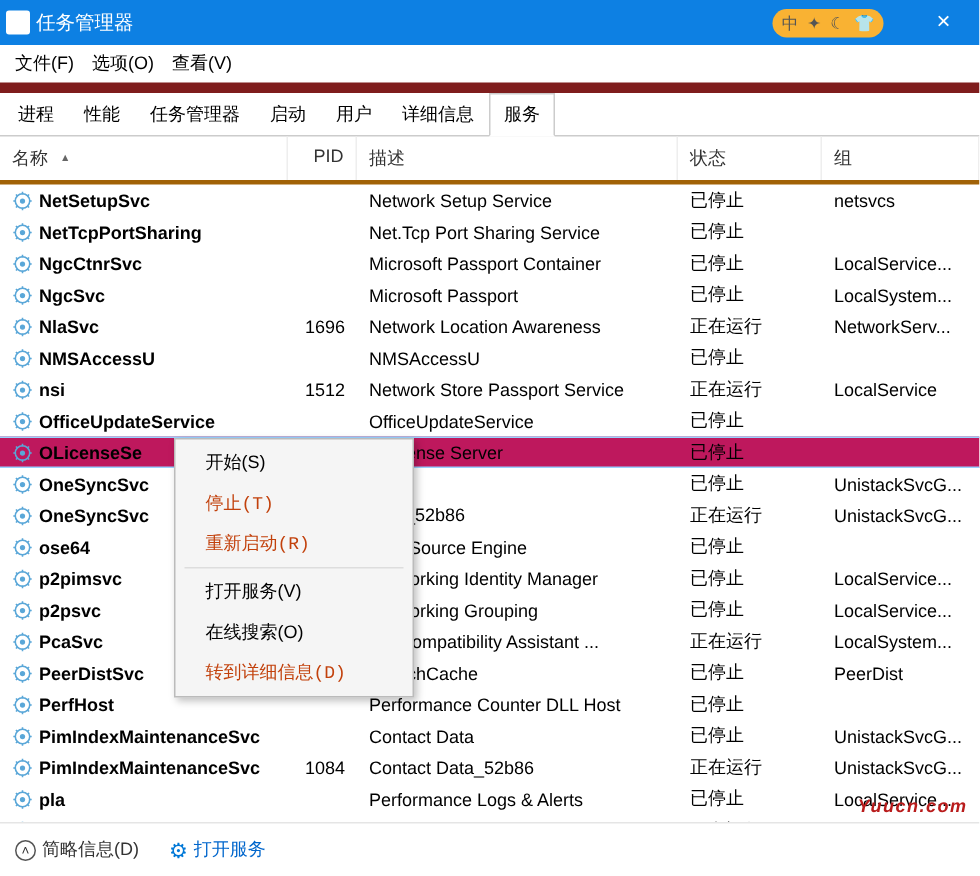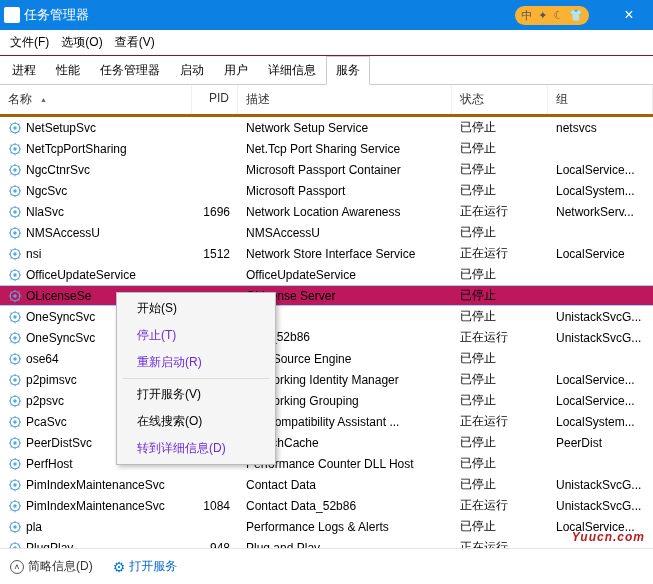--- a/index.html
+++ b/index.html
@@ -3,43 +3,43 @@
 <meta charset="utf-8">
 <style>
   * { box-sizing: border-box; margin: 0; padding: 0; }
   body { font-family: "Microsoft YaHei", "Segoe UI", sans-serif; font-size: 12px; width: 653px; height: 584px; overflow: hidden; position: relative; background: #fff; }
   .titlebar { background: #0d80e3; color: #fff; height: 30px; display: flex; align-items: center; padding: 0 4px; }
   .titlebar .title { font-size: 13px; margin-left: 4px; flex: 1; }
   .titlebar .icon { width: 16px; height: 16px; background: #fff; display: inline-block; border-radius: 2px; }
   .titlebar .ext { background: #f9b233; padding: 2px 6px; border-radius: 10px; display: flex; gap: 6px; align-items: center; margin-right: 20px; }
   .titlebar .ext span { font-size: 11px; color: #555; }
   .titlebar .close { width: 40px; text-align: center; font-size: 16px; cursor: pointer; }
-  .menubar { display: flex; gap: 4px; padding: 2px 6px; background: #fff; border-bottom: 1px solid #7f1d1d; font-size: 12px; }
+  .menubar { display: flex; gap: 4px; padding: 2px 6px; background: #fff; border-bottom: 7px solid #7f1d1d; font-size: 12px; }
   .menubar div { padding: 2px 4px; cursor: default; }
   .tabs { display: flex; border-bottom: 1px solid #ccc; background: #fff; padding-left: 2px; }
   .tabs div { padding: 5px 9px; font-size: 12px; cursor: default; border: 1px solid transparent; border-bottom: none; margin-bottom: -1px; }
   .tabs .active { border-color: #ccc; background: #fff; border-bottom: 1px solid #fff; }
   .headers { display: flex; border-bottom: 3px solid #a16207; font-size: 12px; color: #333; }
   .headers div { padding: 6px 8px; border-right: 1px solid #eee; }
   .col-name { width: 192px; display: flex; align-items: center; gap: 4px; }
   .col-pid { width: 46px; text-align: right; }
   .col-desc { width: 214px; }
   .col-status { width: 96px; }
   .col-group { flex: 1; }
   .rows { }
   .row { display: flex; font-size: 12px; height: 21px; align-items: center; }
   .row > div { padding: 0 8px; white-space: nowrap; overflow: hidden; text-overflow: ellipsis; }
-  .row .col-name { display: flex; align-items: center; gap: 4px; }
+  .row .col-name { display: flex; align-items: center; gap: 4px; font-weight: bold; }
   .svc-icon { width: 14px; height: 14px; display: inline-block; flex-shrink: 0; }
   .svc-icon svg { width: 14px; height: 14px; }
   .row.selected { background: #be185d; border-top: 1px solid #99d1ff; border-bottom: 1px solid #99d1ff; height: 21px; }
   .ctx { position: absolute; background: #f5f5f5; border: 1px solid #bbb; box-shadow: 2px 2px 5px rgba(0,0,0,0.25); width: 160px; font-size: 12px; padding: 2px; }
   .ctx div { padding: 5px 18px; cursor: default; }
   .ctx .sep { height: 1px; background: #ddd; margin: 2px 4px; padding: 0; }
-  .ctx .disabled { color: #6d28d9; }
+  .ctx .disabled { color: #c2410c; font-family: Liberation Mono, monospace; }
   .footer { position: absolute; bottom: 0; left: 0; right: 0; height: 36px; border-top: 1px solid #e5e5e5; display: flex; align-items: center; padding: 0 10px; gap: 20px; background: #fff; }
   .footer a { color: #0066cc; text-decoration: none; display: flex; align-items: center; gap: 4px; }
   .circle-up { width:14px; height:14px; border:1px solid #555; border-radius:50%; display:inline-flex; align-items:center; justify-content:center; font-size:9px; }
   .gear { color: #0078d7; font-size: 14px; }
   .watermark { position: absolute; right: 8px; bottom: 40px; color: #b91c1c; font-size: 12px; font-weight: bold; letter-spacing: 1px; font-style: italic; }
   .sort { font-size: 7px; color: #666; margin-left: 4px; }
 </style>
 </head>
 <body>
 
@@ -170,21 +170,21 @@
     <div class="row">
       <div class="col-name">
         <span class="svc-icon"><svg viewBox="0 0 16 16">
             <circle cx="8" cy="8" r="5.5" fill="none" stroke="#5aa7d8" stroke-width="1.2"></circle>
             <circle cx="8" cy="8" r="2" fill="#5aa7d8"></circle>
             <path d="M8 1v2M8 13v2M1 8h2M13 8h2M3 3l1.4 1.4M11.6 11.6L13 13M13 3l-1.4 1.4M4.4 11.6L3 13" stroke="#5aa7d8" stroke-width="1.2"></path>
           </svg></span>
         <span>nsi</span>
       </div>
       <div class="col-pid">1512</div>
-      <div class="col-desc">Network Store Interface Service</div>
+      <div class="col-desc">Network Store Passport Service</div>
       <div class="col-status">正在运行</div>
       <div class="col-group">LocalService</div>
     </div>
     <div class="row">
       <div class="col-name">
         <span class="svc-icon"><svg viewBox="0 0 16 16">
             <circle cx="8" cy="8" r="5.5" fill="none" stroke="#5aa7d8" stroke-width="1.2"></circle>
             <circle cx="8" cy="8" r="2" fill="#5aa7d8"></circle>
             <path d="M8 1v2M8 13v2M1 8h2M13 8h2M3 3l1.4 1.4M11.6 11.6L13 13M13 3l-1.4 1.4M4.4 11.6L3 13" stroke="#5aa7d8" stroke-width="1.2"></path>
           </svg></span>

